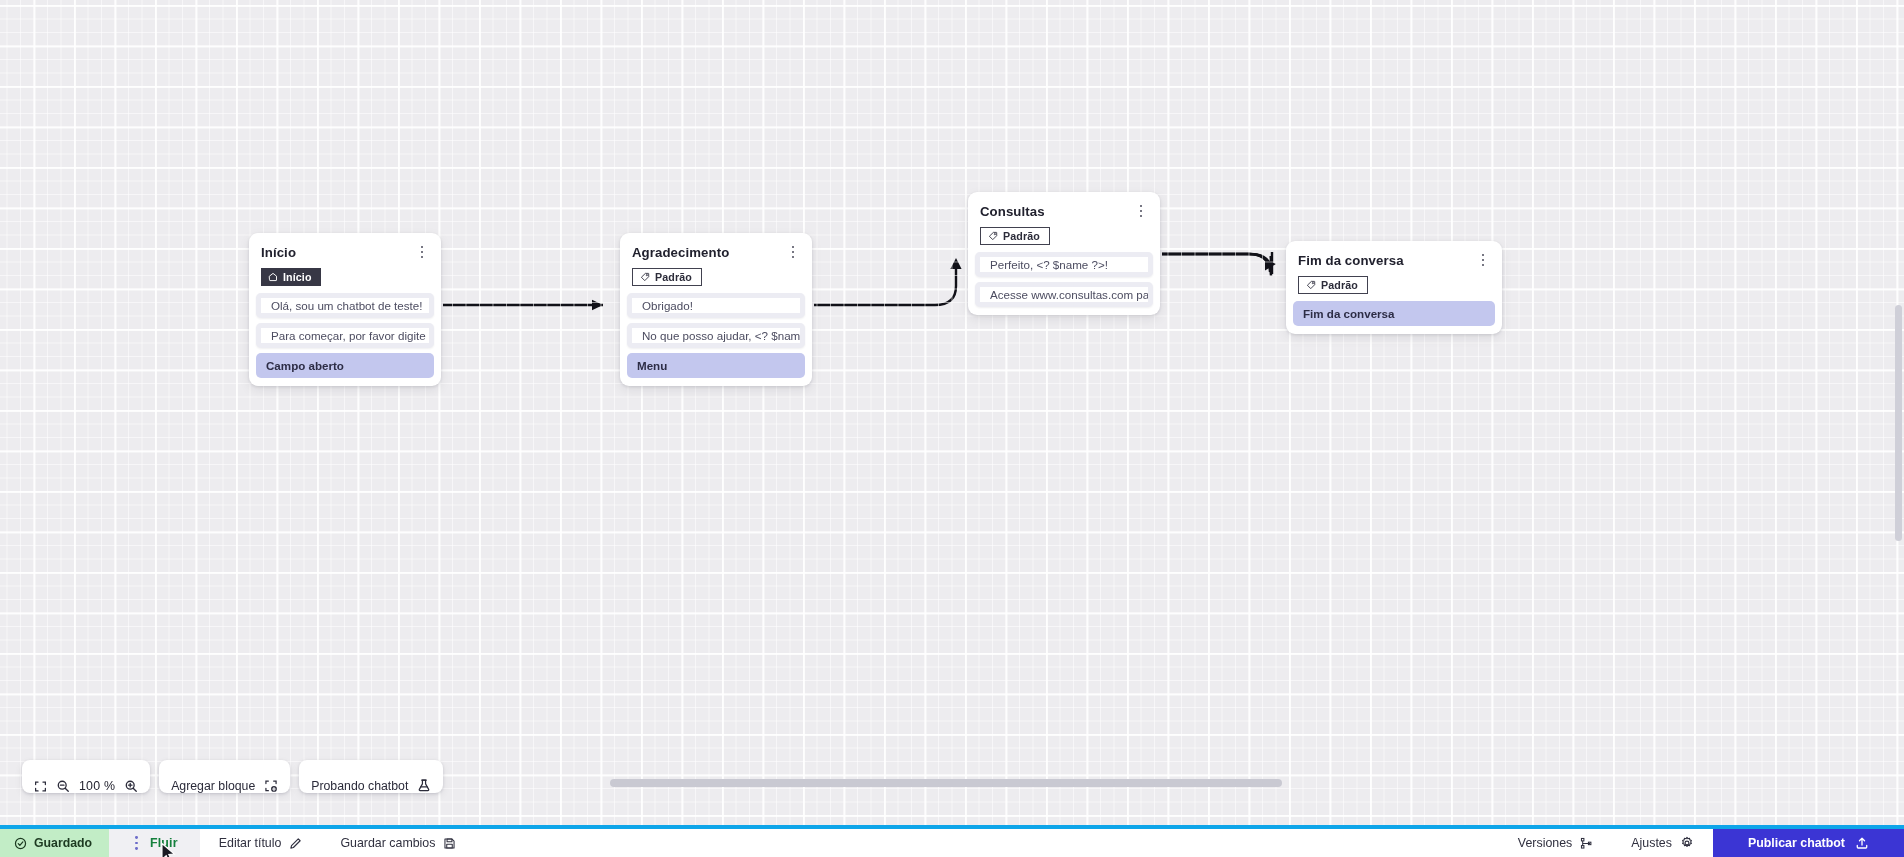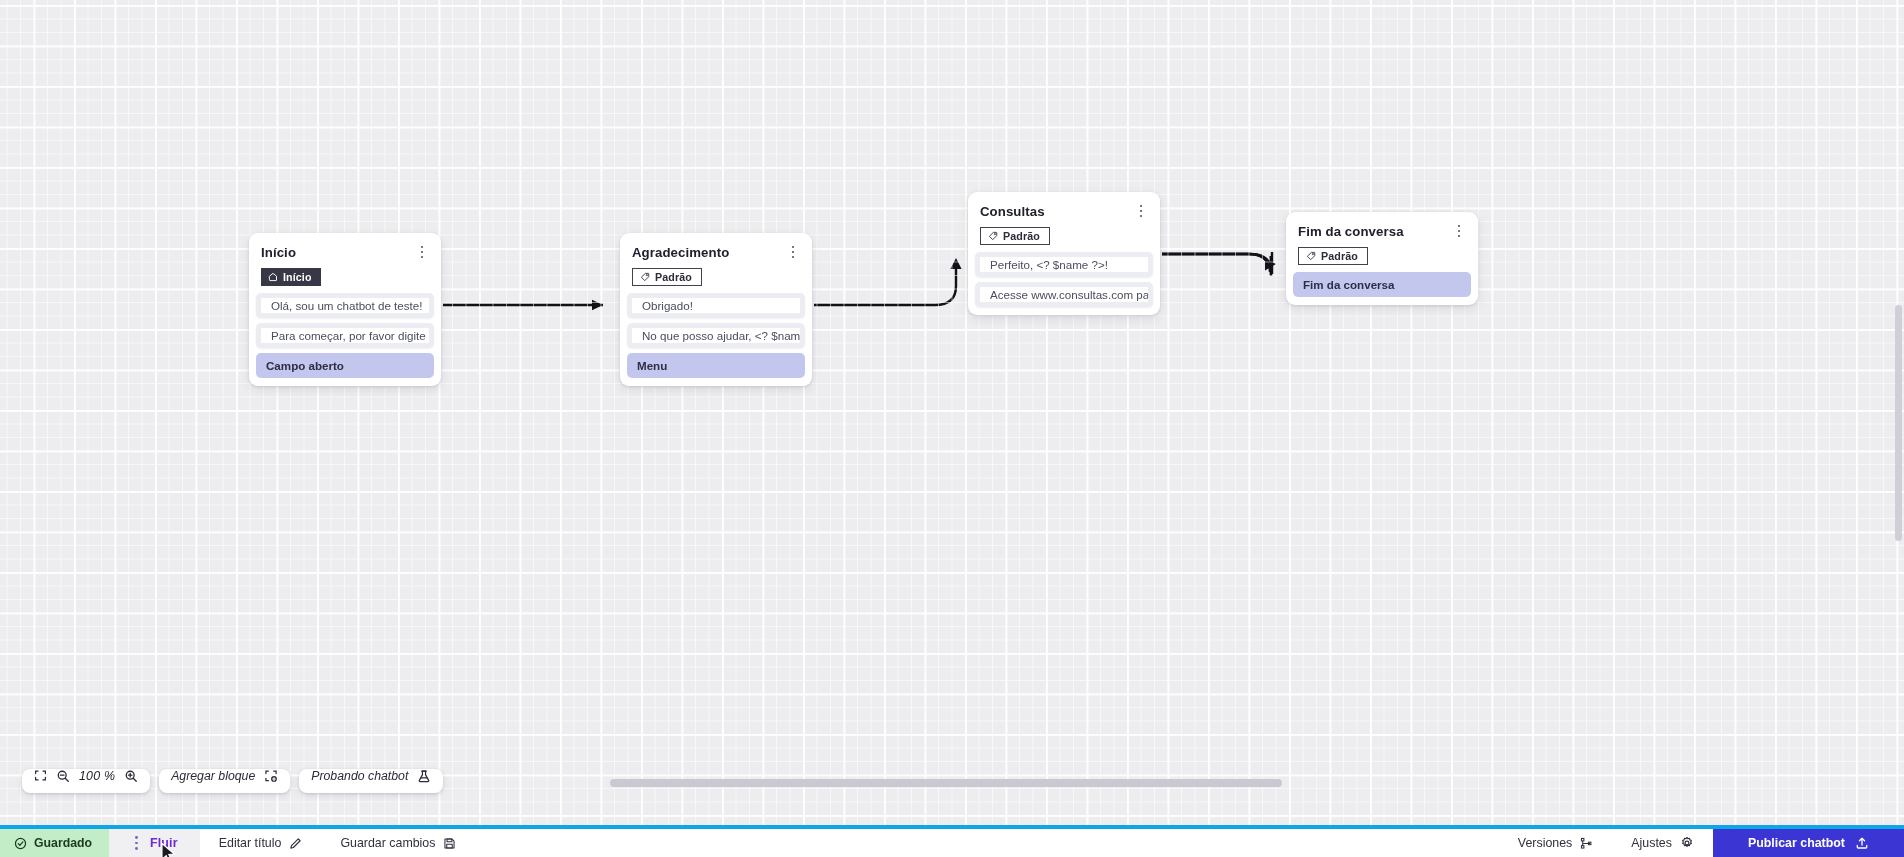--- a/index.html
+++ b/index.html
@@ -84,33 +84,33 @@
     white-space: nowrap; overflow: hidden;
   }
   .blk.msg { background: #ffffff; border: 5px solid #eab308; color: #4c4c60; }
   .blk.msg.shadow { box-shadow: 0 1px 2px rgba(30,30,60,0.07); border-color:#ececf3;}
   .blk.action { background: #c3c7ee; color: #2d2d46; font-weight: 700; }
 
   
   #node-inicio       { left: 249px; top: 233px; width: 192px; }
   #node-agradecimento{ left: 620px; top: 233px; width: 192px; }
   #node-consultas    { left: 968px; top: 192px; width: 192px; }
-  #node-fim          { left: 1286px; top: 212px; width: 192px; }
+  #node-fim          { left: 1286px; top: 241px; width: 216px; }
 
   
   .toolbar { position: absolute; bottom: 32px; left: 0; display: flex; gap: 9px; padding-left: 22px; z-index: 20; }
   .tool-pill {
-    height: 24px;
+    height: 33px;
     background: #ffffff;
     border-radius: 8px;
     box-shadow: 0 1px 3px rgba(20,20,40,0.14), 0 3px 9px rgba(20,20,40,0.07);
-    display: flex; align-items: flex-start;
+    display: flex; align-items: flex-end;
     padding: 0 12px; gap: 9px;
     font-size: 12.3px; color: #2b2b3a; font-weight: 400;
-    cursor: pointer; user-select: none; font-style: italic;
+    cursor: pointer; user-select: none;
   }
   .tool-pill .zoomval { font-size: 12.4px; color: #23232f; letter-spacing:.2px;}
   .icbtn { display: inline-flex; align-items: center; justify-content: center; cursor: pointer; }
 
   
   #statusbar {
     position: absolute; left: 0; bottom: 0;
     width: 1904px; height: 32px;
     background: #ffffff;
     border-top: 4px solid #0ea5e9;
@@ -124,21 +124,21 @@
     padding: 0 17px 0 14px; font-weight: 700; font-size: 12.3px;
   }
   .sb-item {
     display: flex; align-items: center; gap: 8px;
     padding: 0 19px; color: #30303f; cursor: pointer; white-space: nowrap;
   }
   .sb-dots { display:flex; flex-direction:column; gap:2.4px; align-items:center; padding: 0 12px; cursor:pointer;}
   .sb-dots i { width:2.8px;height:2.8px;border-radius:50%;background:#6d6dc9;display:block;}
   .sb-flur {
     background: #f0f0f3; display:flex; align-items:center; padding: 0 22px 0 14px;
-    color: #6d28d9; font-weight: 700; letter-spacing:.2px; cursor:pointer;
+    color: #15803d; font-weight: 700; letter-spacing:.2px; cursor:pointer;
   }
   .spacer { flex: 1; }
   .publish {
     background: #3b35d4; color: #ffffff; font-weight: 700;
     display: flex; align-items: center; gap: 10px;
     padding: 0 35px; cursor: pointer; font-size: 12.4px;
   }
 
   
   #hscroll {

